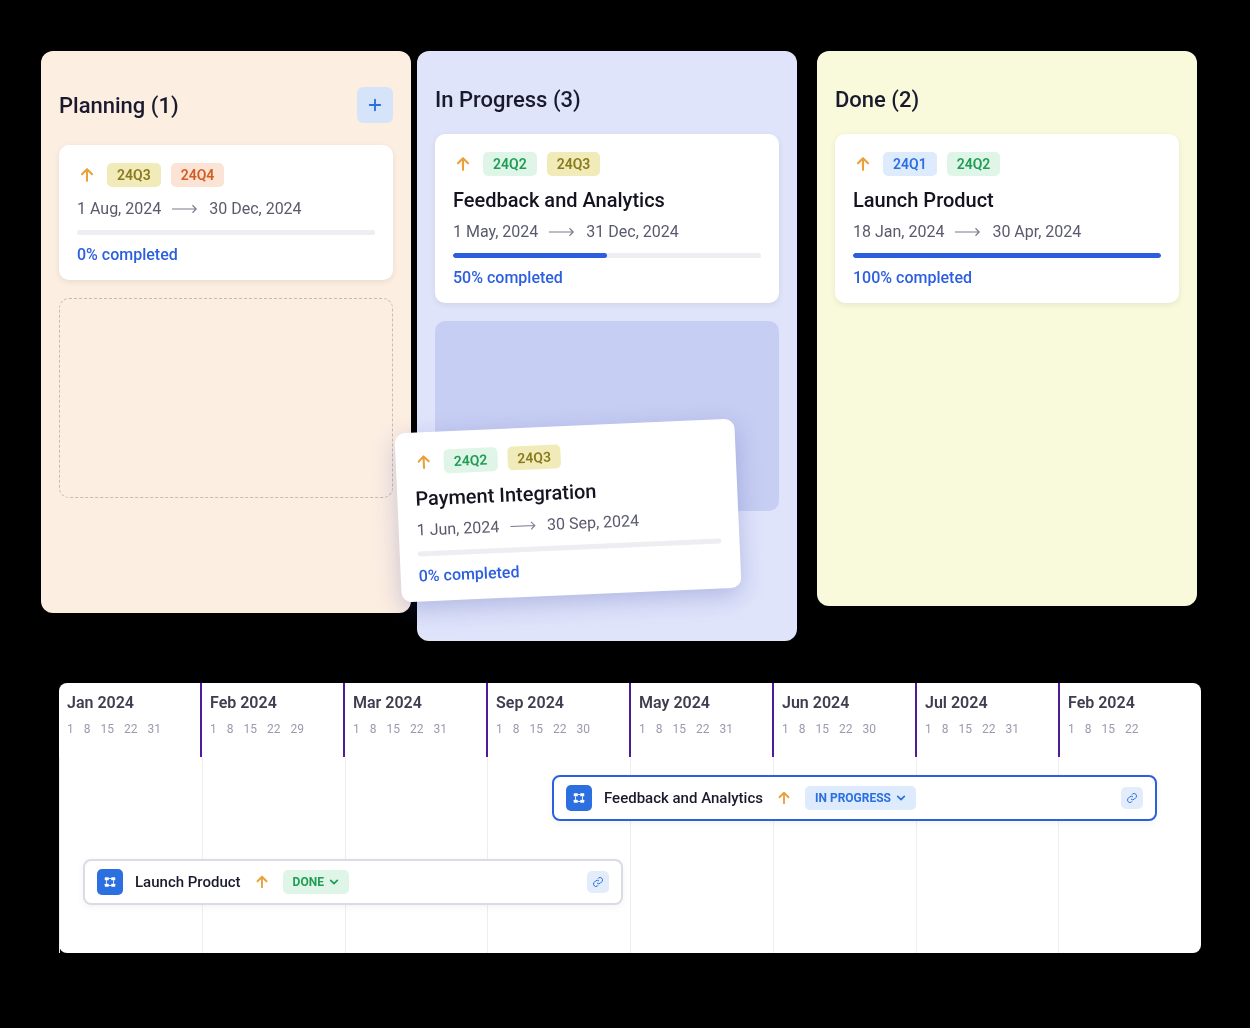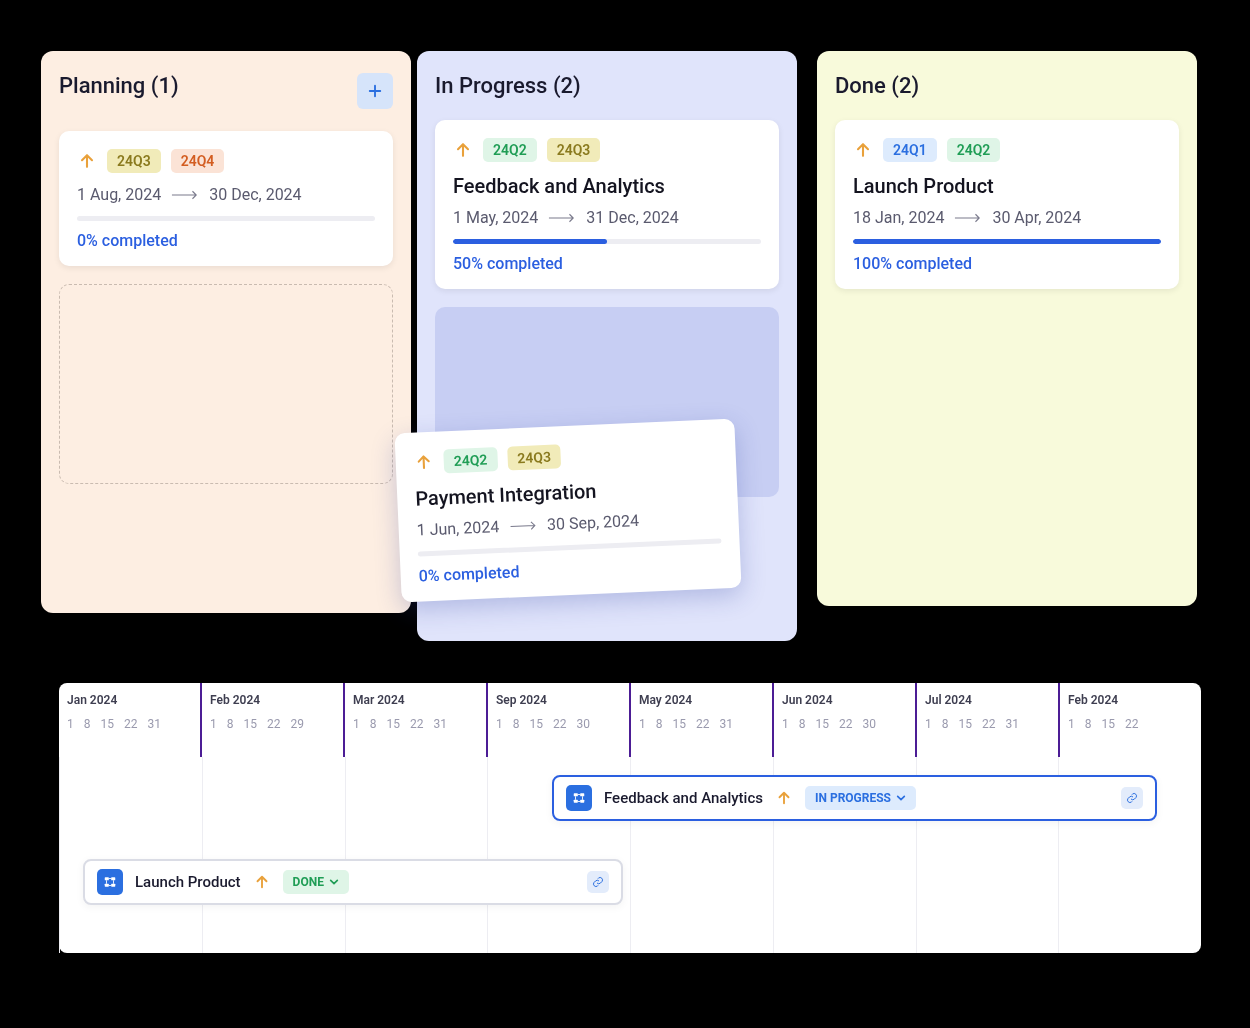--- a/index.html
+++ b/index.html
@@ -25,22 +25,24 @@
   }
   .col-planning { background: #FDEEE2; width: 370px; }
   .col-inprogress { background: #E0E4FB; width: 380px; left: 0; }
   .col-done { background: #F8FADB; width: 380px; }
 
   .col-inprogress { position: absolute; left: 376px; top: 0; height: 590px; }
   .col-done { position: absolute; left: 776px; top: 0; height: 555px; }
 
   .col-header {
     display: flex;
+    align-items: center;
     justify-content: space-between;
     margin-bottom: 22px;
+    margin-top: 14px;
   }
   .col-title {
     font-size: 22px;
     font-weight: 500;
     color: #1A1A2E;
   }
   .add-btn {
     width: 36px;
     height: 36px;
     background: #D6E4FA;
@@ -156,21 +158,21 @@
     height: 74px;
   }
   .tl-month {
     flex: 1;
     border-left: 2px solid #4c1d95;
     padding: 10px 8px 4px;
     position: relative;
   }
   .tl-month:first-child { border-left: none; }
   .tl-month-name {
-    font-size: 12px;
+    font-size: 16px;
     font-weight: 600;
     color: #3E3E50;
     margin-bottom: 10px;
   }
   .tl-days {
     display: flex;
     gap: 10px;
     font-size: 12px;
     color: #9A9AAE;
   }
@@ -272,21 +274,21 @@
           <div class="progress-fill" style="width:0%"></div>
         </div>
       <div class="progress-text">0% completed</div>
     </div>
 
     <div class="dropzone"></div>
   </div>
 
   <div class="col col-inprogress">
     <div class="col-header">
-      <div class="col-title">In Progress (2)</div>
+      <div class="col-title">In Progress (3)</div>
     </div>
 
     <div class="card">
       <div class="card-tags">
         <svg class="arrow-up" viewBox="0 0 24 24">
             <path d="M12 19V5M6 11l6-6 6 6" stroke="#E9A13B" stroke-width="2.5" fill="none" stroke-linecap="round" stroke-linejoin="round"></path>
           </svg>
         <span class="tag tag-green">24Q2</span>
         <span class="tag tag-yellow">24Q3</span>
       </div>

